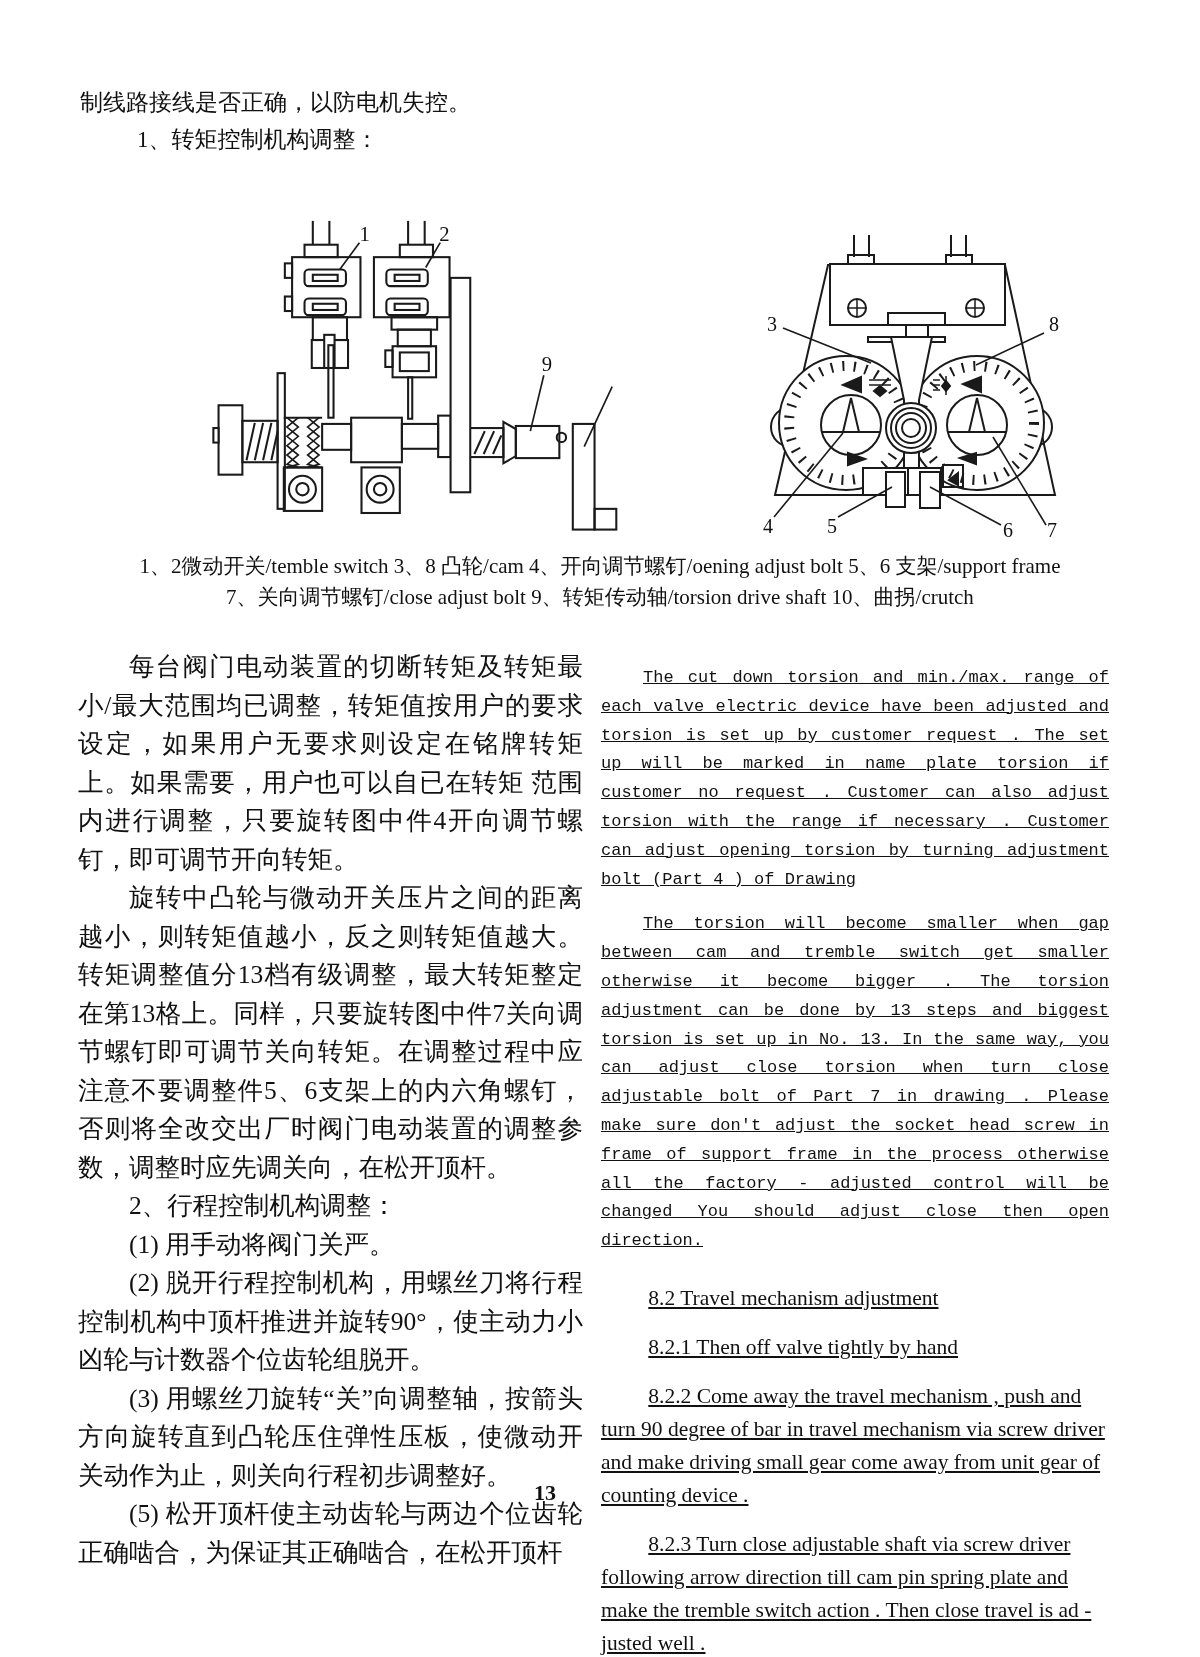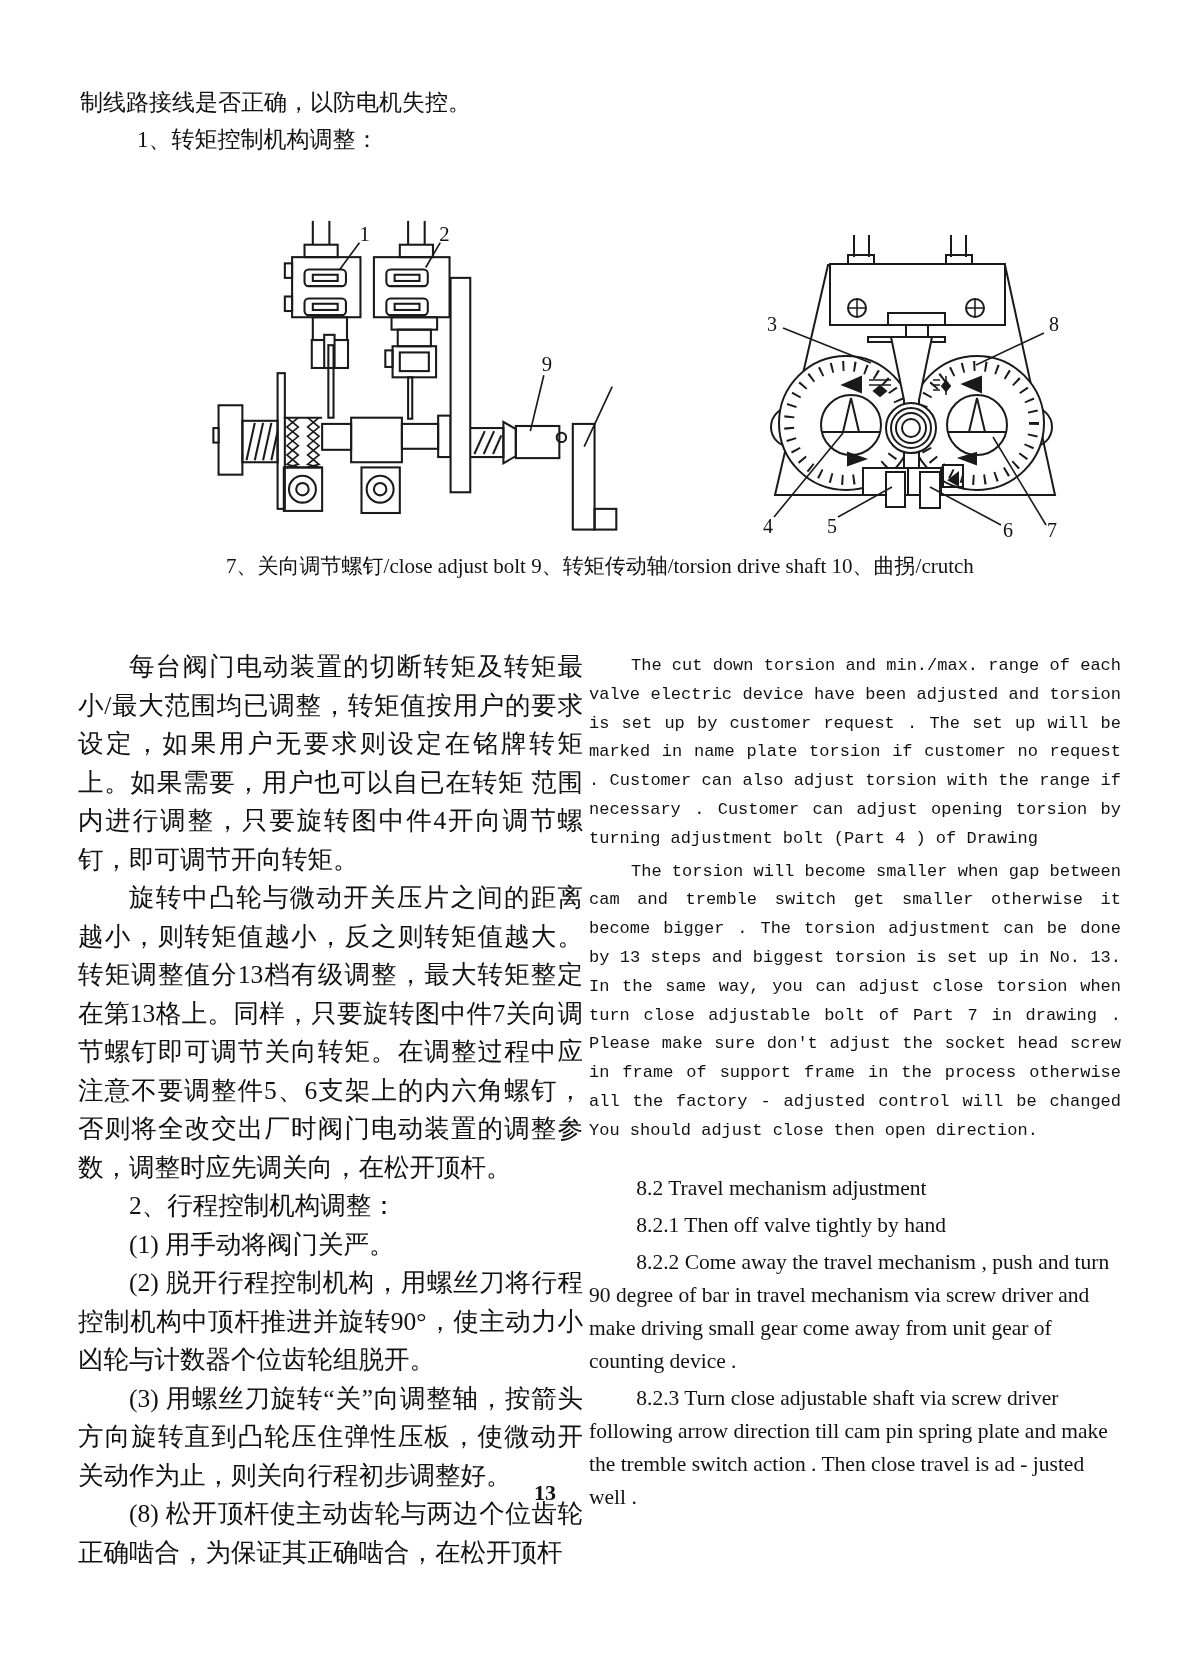--- a/index.html
+++ b/index.html
@@ -12,21 +12,21 @@
   .intro{position:absolute;left:80px;top:84px;width:980px;font-size:23px;line-height:37px;}
   .intro .l2{padding-left:57px;}
   .figures{position:absolute;left:0;top:0;width:1200px;height:560px;}
   svg{position:absolute;}
   .caption{position:absolute;left:40px;top:551px;width:1120px;text-align:center;
     font-size:21px;line-height:31px;}
   .col{position:absolute;top:648px;}
   .col-left{left:78px;width:505px;font-size:25.5px;line-height:38.5px;text-align:justify;}
   .col-left p{margin:0;text-indent:2em;}
   .col-right{left:585px;width:540px;}
-  .col-right p{margin:4px;}
+  .col-right p{margin:16px;text-decoration:underline;}
   .mono{font-family:"Liberation Mono","DejaVu Sans Mono",monospace;
     font-size:17px;line-height:28.8px;text-indent:42px;text-align:justify;}
   .sen{font-family:"Liberation Serif","DejaVu Serif",serif;
     font-size:21.5px;line-height:33px;text-indent:2.2em;}
   .sen-first{margin-top:26px !important;}
   .pageno{position:absolute;top:1480px;left:0;width:1090px;text-align:center;font-size:22px;font-weight:bold;}
   .dlabel{font-family:"Liberation Serif","DejaVu Serif",serif;font-size:20px;fill:#111;}
 </style>
 </head>
 <body>
@@ -201,31 +201,32 @@
     <text class="dlabel" x="79" y="136" stroke="none">3</text>
     <text class="dlabel" x="361" y="136" stroke="none">8</text>
     <text class="dlabel" x="75" y="338" stroke="none">4</text>
     <text class="dlabel" x="139" y="338" stroke="none">5</text>
     <text class="dlabel" x="315" y="342" stroke="none">6</text>
     <text class="dlabel" x="359" y="342" stroke="none">7</text>
   </svg>
 </div>
 
 <div class="caption cn">
+  <div>1、2微动开关/temble switch 3、8 凸轮/cam 4、开向调节螺钉/oening adjust bolt  5、6 支架/support frame</div>
   <div>7、关向调节螺钉/close adjust bolt   9、转矩传动轴/torsion drive shaft  10、曲拐/crutch</div>
 </div>
 
 <div class="col col-left cn">
   <p>每台阀门电动装置的切断转矩及转矩最小/最大范围均已调整，转矩值按用户的要求设定，如果用户无要求则设定在铭牌转矩上。如果需要，用户也可以自已在转矩 范围内进行调整，只要旋转图中件4开向调节螺钉，即可调节开向转矩。</p>
   <p>旋转中凸轮与微动开关压片之间的距离越小，则转矩值越小，反之则转矩值越大。转矩调整值分13档有级调整，最大转矩整定在第13格上。同样，只要旋转图中件7关向调节螺钉即可调节关向转矩。在调整过程中应注意不要调整件5、6支架上的内六角螺钉，否则将全改交出厂时阀门电动装置的调整参数，调整时应先调关向，在松开顶杆。</p>
   <p>2、行程控制机构调整：</p>
   <p>(1) 用手动将阀门关严。</p>
   <p>(2) 脱开行程控制机构，用螺丝刀将行程控制机构中顶杆推进并旋转90°，使主动力小凶轮与计数器个位齿轮组脱开。</p>
   <p>(3) 用螺丝刀旋转“关”向调整轴，按箭头方向旋转直到凸轮压住弹性压板，使微动开关动作为止，则关向行程初步调整好。</p>
-  <p>(8) 松开顶杆使主动齿轮与两边个位齿轮正确啮合，为保证其正确啮合，在松开顶杆</p>
+  <p>(5) 松开顶杆使主动齿轮与两边个位齿轮正确啮合，为保证其正确啮合，在松开顶杆</p>
 </div>
 
 <div class="col col-right">
   <p class="mono">The cut down torsion and min./max. range of each valve electric device have been adjusted and torsion is set up by customer request . The set up will be marked in name plate torsion if customer no request . Customer can also adjust torsion with the range if necessary . Customer can adjust opening torsion by turning adjustment bolt (Part 4 ) of Drawing</p>
   <p class="mono">The torsion will become smaller when gap between cam and tremble switch get smaller otherwise it become bigger . The torsion adjustment can be done by 13 steps and biggest torsion is set up in No. 13. In the same way, you can adjust close torsion when turn close adjustable bolt of Part 7 in drawing . Please make sure don't adjust the socket head screw in frame of support frame in the process otherwise all the factory - adjusted control will be changed You should adjust close then open direction.</p>
   <p class="sen sen-first">8.2 Travel mechanism adjustment</p>
   <p class="sen">8.2.1 Then off valve tightly by hand</p>
   <p class="sen">8.2.2 Come away the travel mechanism , push and turn 90 degree of bar in travel mechanism via screw driver and make driving small gear come away from unit gear of counting device .</p>
   <p class="sen">8.2.3 Turn close adjustable shaft via screw driver following arrow direction till cam pin spring plate and make the tremble switch action . Then close travel is ad - justed well .</p>
 </div>

